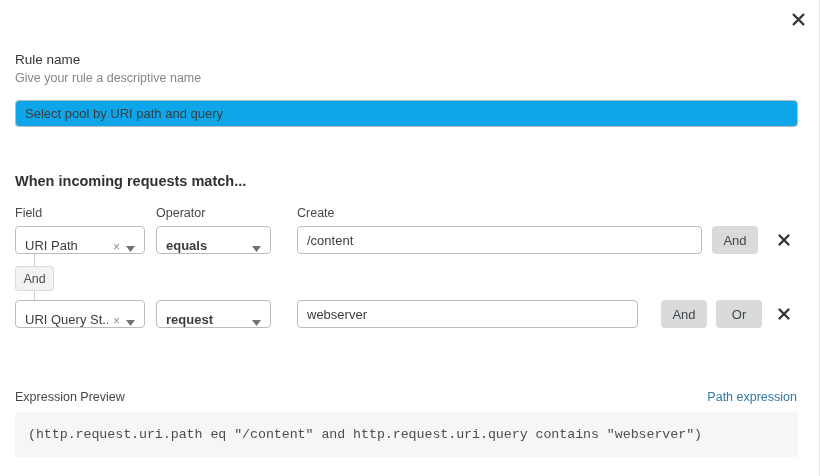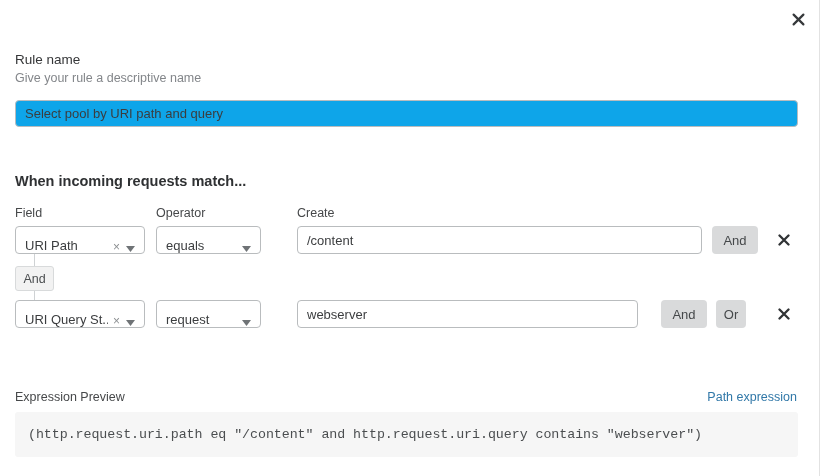--- a/index.html
+++ b/index.html
@@ -129,21 +129,21 @@
     box-sizing: border-box;
     height: 28px;
     border: 1px solid #b9bcbe;
     border-radius: 4px;
     background: #fff;
     display: flex;
     align-items: flex-end;
     cursor: pointer;
   }
   .select-box.fieldsel { left: 15px; width: 130px; }
-  .select-box.opsel { left: 156px; width: 105px; }
+  .select-box.opsel { left: 156px; width: 115px; font-weight: bold; }
 
   .select-text {
     font-size: 13px;
     color: #3b3d3f;
     padding-left: 9px;
     flex: 1;
     white-space: nowrap;
     overflow: hidden;
   }
   .clear-x {
@@ -190,21 +190,21 @@
     border: none;
     border-radius: 4px;
     font-family: "Liberation Sans", sans-serif;
     font-size: 13px;
     color: #45484a;
     cursor: pointer;
     padding: 0;
   }
   .logic-btn.and1 { left: 712px; width: 46px; }
   .logic-btn.and2 { left: 661px; width: 46px; }
-  .logic-btn.or2  { left: 716px; width: 30px; }
+  .logic-btn.or2  { left: 716px; width: 46px; }
 
   .row-delete {
     position: absolute;
     left: 774px;
     width: 20px;
     height: 28px;
     display: flex;
     align-items: center;
     justify-content: center;
     cursor: pointer;

